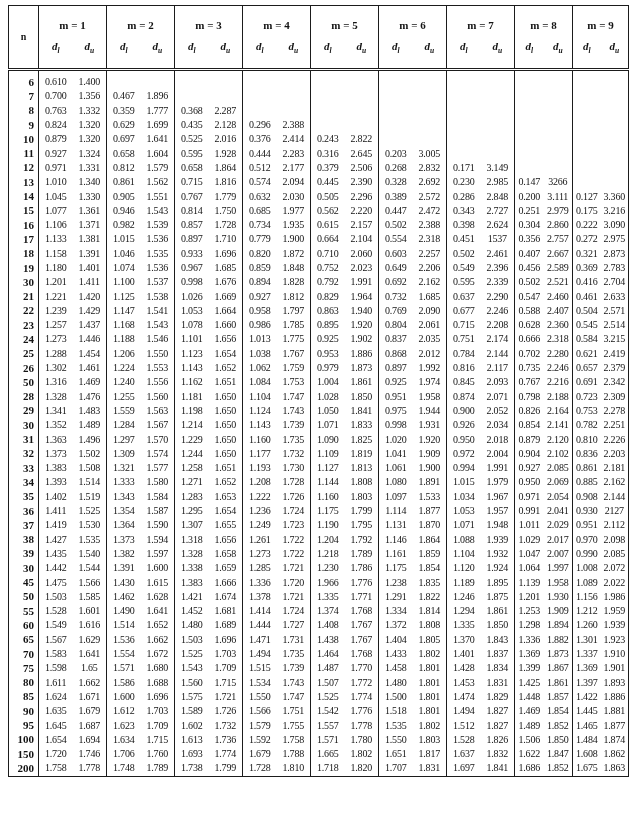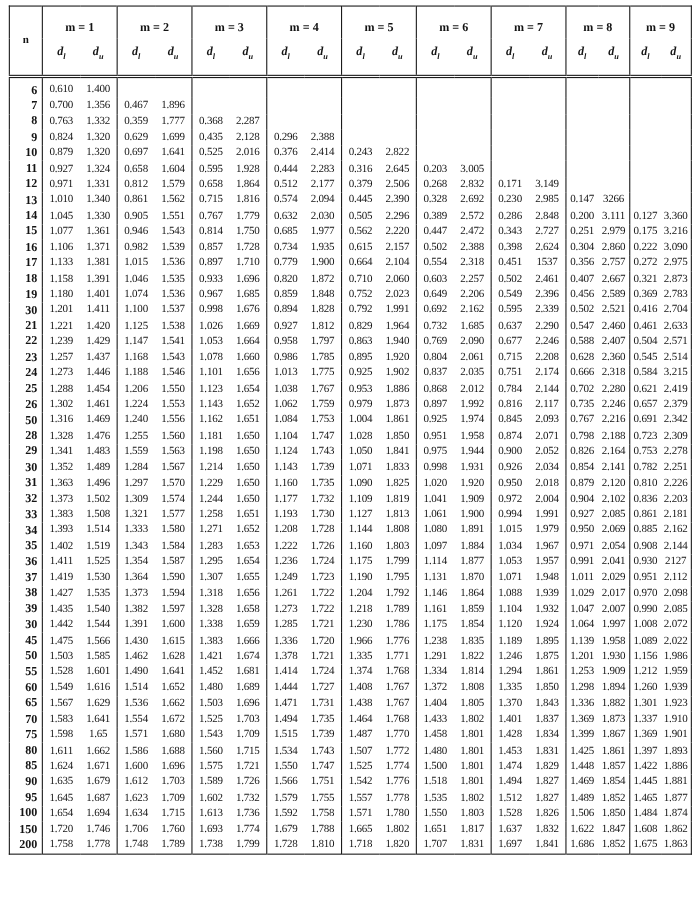--- a/index.html
+++ b/index.html
@@ -714,21 +714,21 @@
           <td>1.519</td>
           <td class="gs">1.343</td>
           <td>1.584</td>
           <td class="gs">1.283</td>
           <td>1.653</td>
           <td class="gs">1.222</td>
           <td>1.726</td>
           <td class="gs">1.160</td>
           <td>1.803</td>
           <td class="gs">1.097</td>
-          <td>1.884</td>
+          <td>1.533</td>
           <td class="gs">1.034</td>
           <td>1.967</td>
           <td class="gs">0.971</td>
           <td>2.054</td>
           <td class="gs">0.908</td>
           <td>2.144</td>
         </tr>
         <tr>
           <th class="n">36</th>
           <td class="gs">1.411</td>

